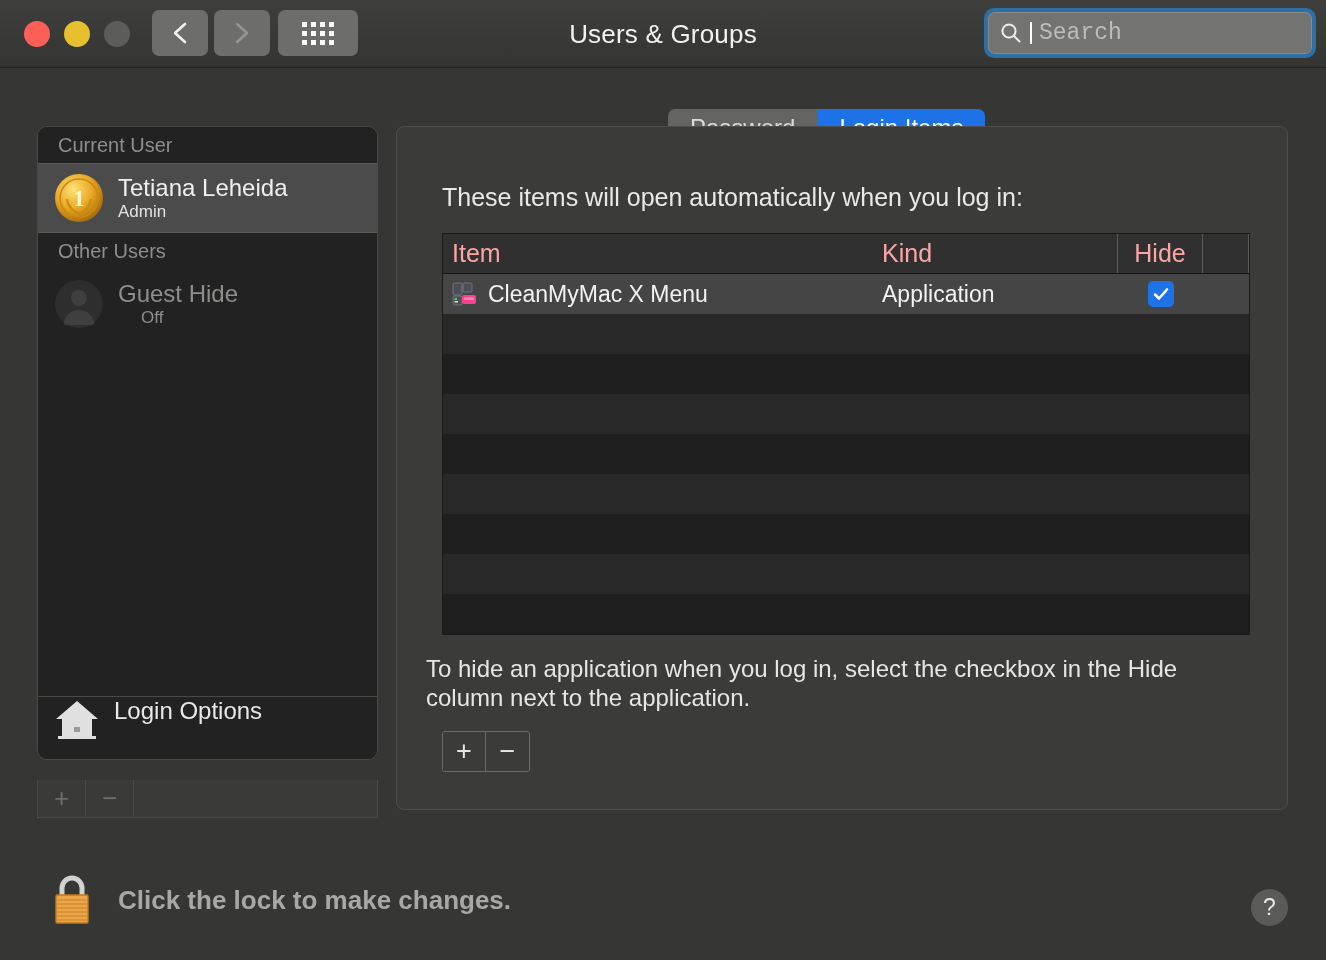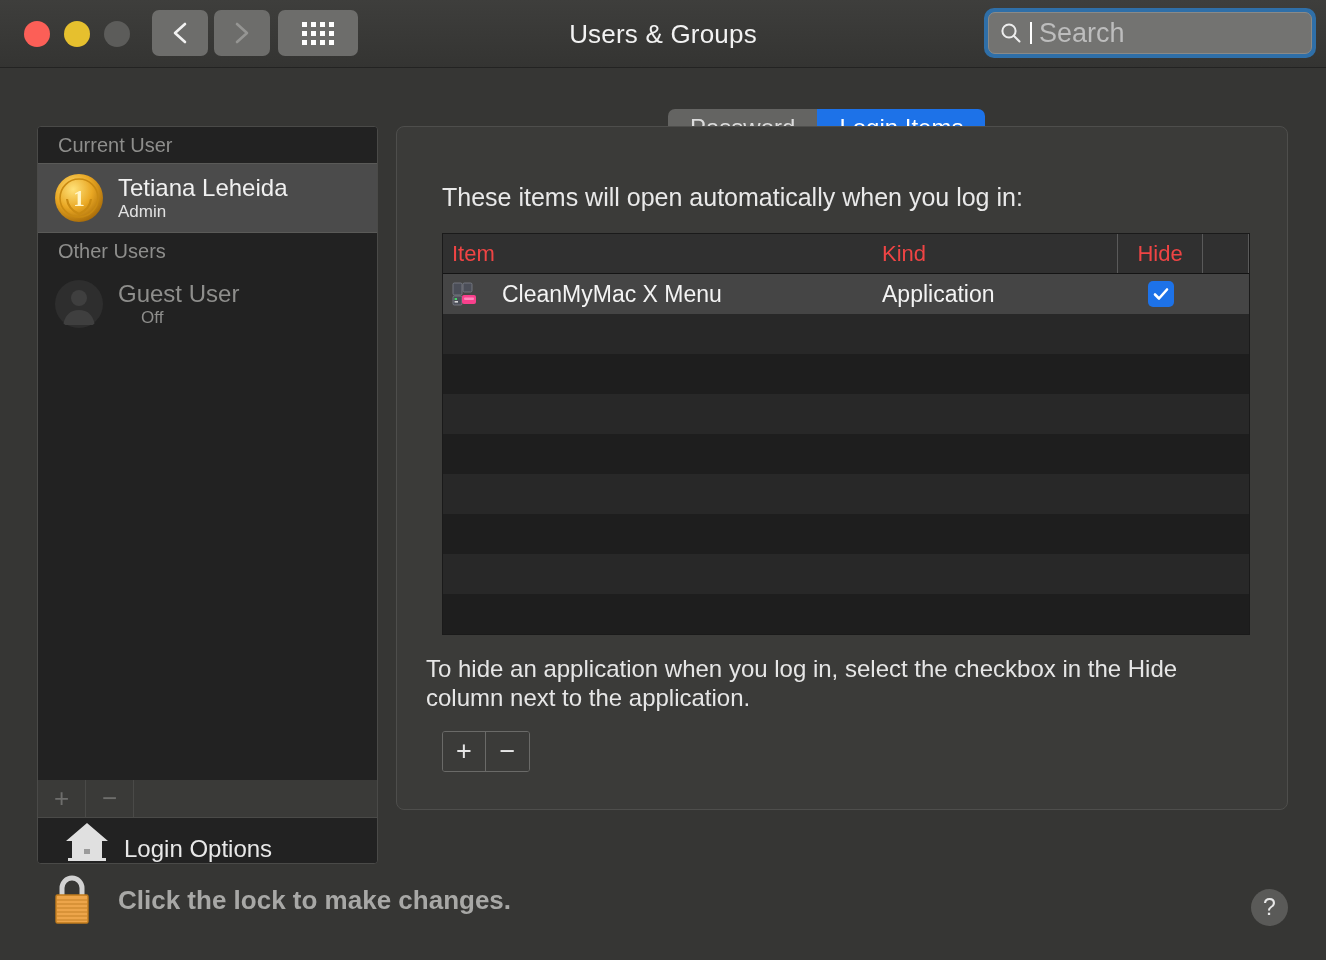--- a/index.html
+++ b/index.html
@@ -48,47 +48,47 @@
     width: 332px; height: 50px; border-radius: 10px;
     background: #2f6fa8; padding: 4px;
   }
   .search-field {
     width: 100%; height: 100%; border-radius: 7px; background: #737371;
     display: flex; align-items: center; padding: 0 10px; gap: 7px;
     border: 1px solid #8a8a88;
   }
   .search-field svg { flex: none; }
   .caret { width: 2px; height: 22px; background: #fff; flex: none; }
-  .search-ph { color: #bdbdbd; font-size: 27px; }
+  .search-ph { color: #bdbdbd; font-size: 23px; font-family: Liberation Mono, monospace; }
 
   
   .sidebar {
-    position: absolute; left: 37px; top: 126px; width: 341px; height: 738px;
-    background: #222222; border: 1px solid #4a4a48; border-radius: 4px;
+    position: absolute; left: 37px; top: 126px; width: 341px; height: 634px;
+    background: #222222; border: 1px solid #4a4a48; border-radius: 10px;
     overflow: hidden;
   }
   .grp-head {
     height: 36px; display: flex; align-items: center; padding-left: 20px;
     color: #8e8e8c; font-size: 20px; background: #222222;
   }
   .user-row {
     display: flex; align-items: center; gap: 14px; padding: 9px 0 9px 16px;
     min-height: 70px;
   }
   .user-row.selected { background: #4b4b4b; border-top: 1px solid #5a5a58; border-bottom: 1px solid #5a5a58; }
   .avatar { width: 50px; height: 50px; flex: none; border-radius: 50%; }
   .u-text { display: flex; flex-direction: column; line-height: 1.18; }
   .u-name { color: #f0f0f0; font-size: 24px; }
   .u-sub  { color: #e2e2e2; font-size: 17px; }
   .user-row.dim .u-name { color: #8e8e8c; }
   .user-row.dim .u-sub  { color: #8e8e8c; margin-left: 23px; }
 
   .login-options {
     position: absolute; left: 0; bottom: 0; width: 100%; height: 63px;
-    display: flex; align-items: flex-end; gap: 14px; padding-left: 26px;
+    display: flex; align-items: flex-start; gap: 14px; padding-left: 16px;
     border-top: 1px solid #4a4a48; background: #222222;
   }
   .lo-label { color: #e8e8e8; font-size: 24px; }
 
   .side-toolbar {
     position: absolute; left: 37px; top: 780px; width: 341px; height: 38px;
     background: #3a3a38; border: 1px solid #4a4a48; border-top: none;
     display: flex; align-items: stretch;
   }
   .side-toolbar .tb {
@@ -118,31 +118,31 @@
   }
 
   
   .table {
     position: absolute; left: 45px; top: 106px; width: 808px; height: 402px;
     background: #1e1e1e; border: 1px solid #1a1a1a; overflow: hidden;
   }
   .thead { display: flex; height: 40px; background: #303030; border-bottom: 1px solid #141414; }
   .th {
     display: flex; align-items: center; padding-left: 9px;
-    color: #ef4444; font-size: 22px; border-right: 1px solid #5a5a5a;
+    color: #fca5a5; font-size: 25px; border-right: 1px solid #5a5a5a;
   }
   .th.item { width: 430px; border-right: none; }
   .th.kind { width: 245px; }
   .th.hide { width: 85px; justify-content: center; padding-left: 0; }
   .th.tail { flex: 1; }
 
   .trow { display: flex; height: 40px; align-items: center; }
   .trow.selected { background: #454545; }
   .trow .c-item {
-    width: 430px; display: flex; align-items: center; gap: 24px; padding-left: 9px;
+    width: 430px; display: flex; align-items: center; gap: 10px; padding-left: 9px;
     color: #f3f3f3; font-size: 23px;
   }
   .trow .c-kind { width: 245px; color: #f3f3f3; font-size: 23px; padding-left: 9px; }
   .trow .c-hide { width: 85px; display: flex; align-items: center; justify-content: center; }
   .trow .c-tail { flex: 1; }
   .trow.odd  { background: #282828; }
   .trow.even { background: #1e1e1e; }
 
   .checkbox {
     width: 26px; height: 26px; border-radius: 5px; background: #1d72e8;
@@ -257,21 +257,21 @@
 
   <div class="grp-head">Other Users</div>
 
   <div class="user-row dim">
     <svg class="avatar" viewBox="0 0 50 50">
       <circle cx="25" cy="25" r="24" fill="#2e2e2e"></circle>
       <circle cx="25" cy="19" r="8" fill="#3f3f3f"></circle>
       <path d="M9 46 Q12 31 25 31 Q38 31 41 46 Z" fill="#3f3f3f"></path>
     </svg>
     <span class="u-text">
-      <span class="u-name">Guest User</span>
+      <span class="u-name">Guest Hide</span>
       <span class="u-sub">Off</span>
     </span>
   </div>
 
   <div class="login-options">
     <svg width="46" height="44" viewBox="0 0 46 44">
       <polygon points="23,4 44,22 38,22 38,40 8,40 8,22 2,22" fill="#e0e0e0"></polygon>
       <rect x="20" y="30" width="6" height="5" fill="#9b9b9b"></rect>
       <rect x="4" y="39" width="38" height="3" fill="#e0e0e0"></rect>
     </svg>

